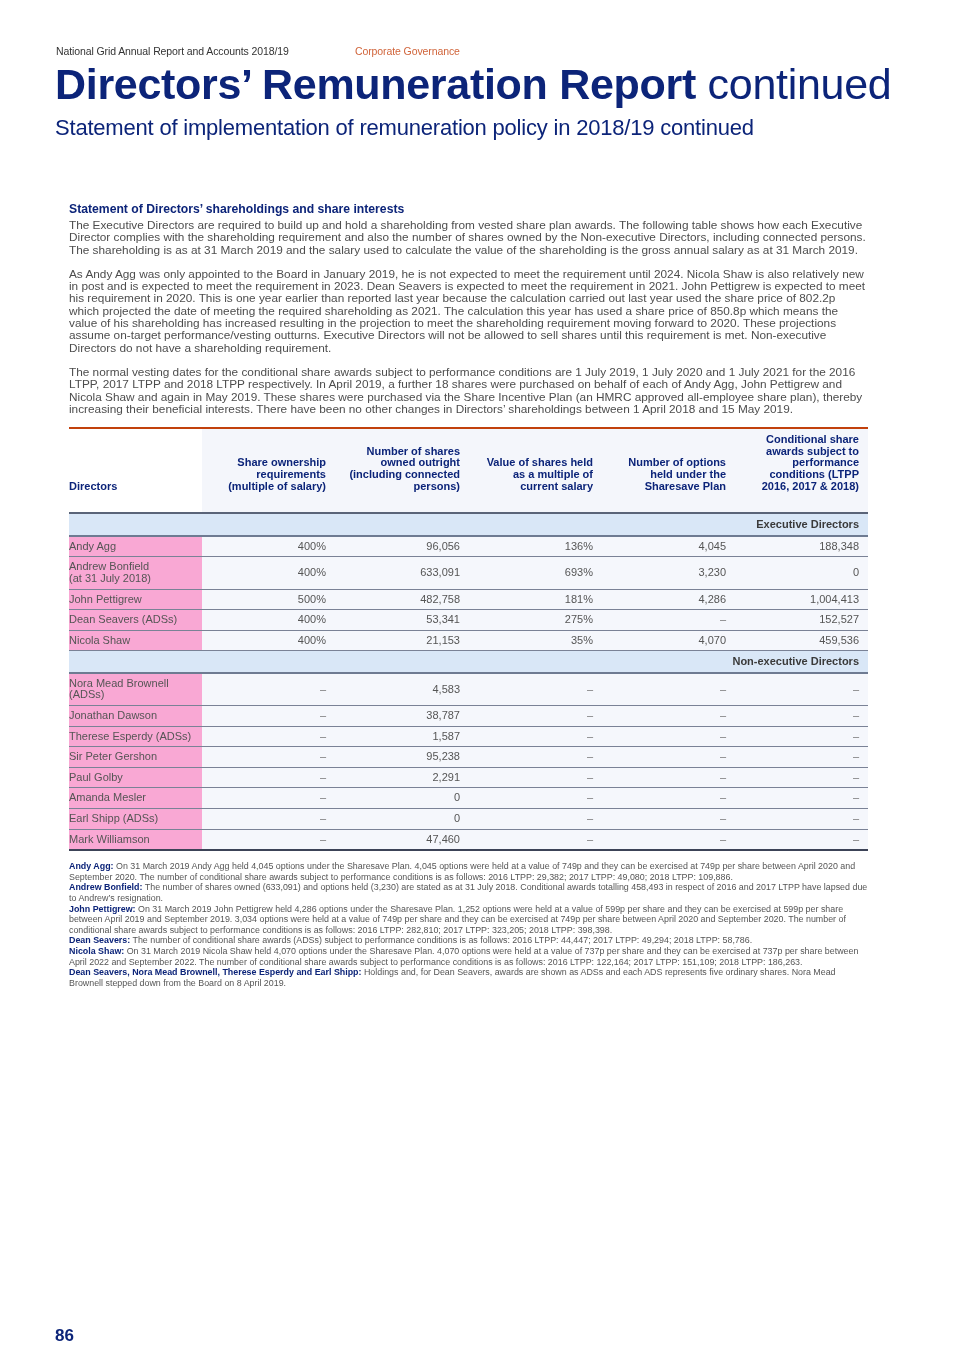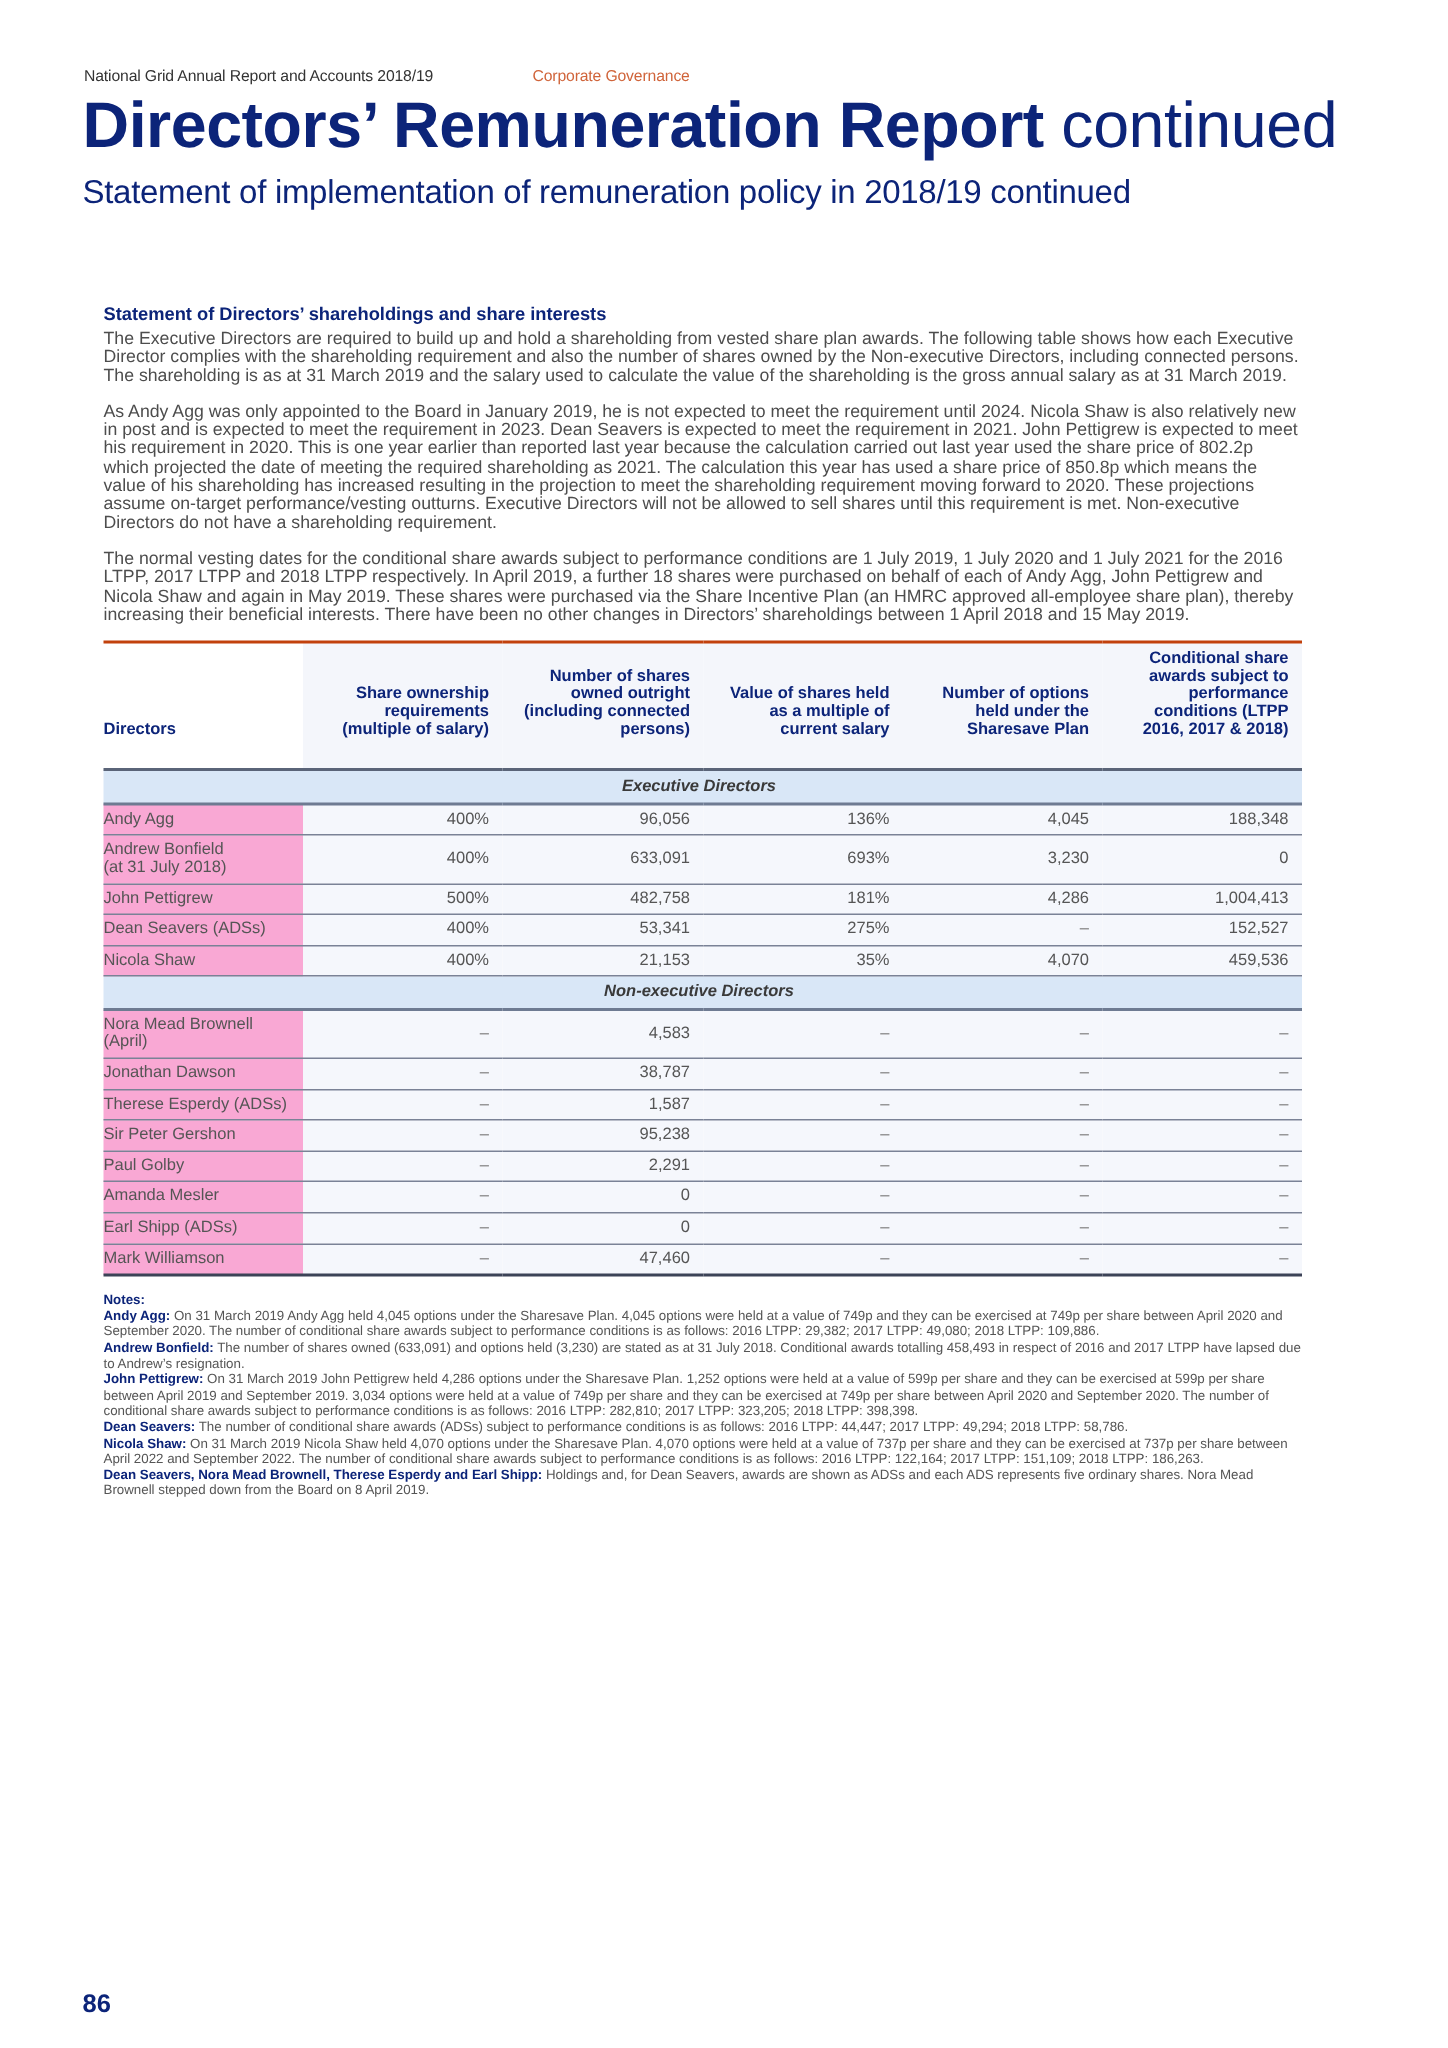--- a/index.html
+++ b/index.html
@@ -26,21 +26,21 @@
   table.holdings { width: 799px; border-collapse: collapse; margin-top: 8px; font-size: 11px; }
   table.holdings th { font-weight: bold; color: #0c2479; vertical-align: bottom; text-align: right;
                       padding: 5px 9px 20px 6px; line-height: 11.6px; background: #f4f6fb;
                       border-top: 2px solid #c2410c; border-bottom: 2px solid #5a6478; }
   table.holdings th.col-directors { text-align: left; background: #ffffff; padding-left: 0; }
   table.holdings td { text-align: right; padding: 4px 9px 4px 6px; line-height: 11.6px; color: #555;
                       background: #f5f7fc; border-bottom: 1px solid #7a8296; }
   table.holdings td.name { text-align: left; padding-left: 0; background: #f9a8d4; }
   table.holdings tr.group td { background: #d9e7f7; font-weight: bold; color: #3a3a3a;
                                padding-top: 5px; padding-bottom: 4px; border-bottom: 2px solid #6e7b92; }
-  table.holdings tr.group td.group-label { padding-left: 4px; text-align: center; font-style: italic; }
+  table.holdings tr.group td.group-label { padding-left: 4px; text-align: right; }
   table.holdings tr.last td { border-bottom: 2px solid #3c4357; }
   table.holdings td.dash { color: #777; }
 
   .notes { margin-top: 10px; font-size: 8.9px; line-height: 10.6px; color: #555; }
   .notes .notes-title { font-weight: bold; color: #0c2479; display: block; }
   .notes p { margin: 0; }
   .notes b { color: #0c2479; }
 
   .page-number { position: absolute; left: 55px; top: 1326px; font-size: 17px; font-weight: bold; color: #0c2479; }
 </style>
@@ -122,21 +122,21 @@
           <td>400%</td>
           <td>21,153</td>
           <td>35%</td>
           <td>4,070</td>
           <td>459,536</td>
         </tr>
         <tr class="group">
           <td class="group-label" colspan="6">Non-executive Directors</td>
         </tr>
         <tr>
-          <td class="name"><span>Nora Mead Brownell</span><br><span>(April)</span></td>
+          <td class="name"><span>Nora Mead Brownell</span><br><span>(ADSs)</span></td>
           <td class="dash">–</td>
           <td>4,583</td>
           <td class="dash">–</td>
           <td class="dash">–</td>
           <td class="dash">–</td>
         </tr>
         <tr>
           <td class="name"><span>Jonathan Dawson</span></td>
           <td class="dash">–</td>
           <td>38,787</td>
@@ -189,21 +189,20 @@
           <td class="dash">–</td>
           <td>47,460</td>
           <td class="dash">–</td>
           <td class="dash">–</td>
           <td class="dash">–</td>
         </tr>
       </tbody>
   </table>
 
   <div class="notes">
-    <span class="notes-title">Notes:</span>
     <div id="notes-list">
         <p><b>Andy Agg:</b><span> On 31 March 2019 Andy Agg held 4,045 options under the Sharesave Plan. 4,045 options were held at a value of 749p and they can be exercised at 749p per share between April 2020 and September 2020. The number of conditional share awards subject to performance conditions is as follows: 2016 LTPP: 29,382; 2017 LTPP: 49,080; 2018 LTPP: 109,886.</span></p>
         <p><b>Andrew Bonfield:</b><span> The number of shares owned (633,091) and options held (3,230) are stated as at 31 July 2018. Conditional awards totalling 458,493 in respect of 2016 and 2017 LTPP have lapsed due to Andrew’s resignation.</span></p>
         <p><b>John Pettigrew:</b><span> On 31 March 2019 John Pettigrew held 4,286 options under the Sharesave Plan. 1,252 options were held at a value of 599p per share and they can be exercised at 599p per share between April 2019 and September 2019. 3,034 options were held at a value of 749p per share and they can be exercised at 749p per share between April 2020 and September 2020. The number of conditional share awards subject to performance conditions is as follows: 2016 LTPP: 282,810; 2017 LTPP: 323,205; 2018 LTPP: 398,398.</span></p>
         <p><b>Dean Seavers:</b><span> The number of conditional share awards (ADSs) subject to performance conditions is as follows: 2016 LTPP: 44,447; 2017 LTPP: 49,294; 2018 LTPP: 58,786.</span></p>
         <p><b>Nicola Shaw:</b><span> On 31 March 2019 Nicola Shaw held 4,070 options under the Sharesave Plan. 4,070 options were held at a value of 737p per share and they can be exercised at 737p per share between April 2022 and September 2022. The number of conditional share awards subject to performance conditions is as follows: 2016 LTPP: 122,164; 2017 LTPP: 151,109; 2018 LTPP: 186,263.</span></p>
         <p><b>Dean Seavers, Nora Mead Brownell, Therese Esperdy and Earl Shipp:</b><span> Holdings and, for Dean Seavers, awards are shown as ADSs and each ADS represents five ordinary shares. Nora Mead Brownell stepped down from the Board on 8 April 2019.</span></p>
       </div>
   </div>
 </div>

